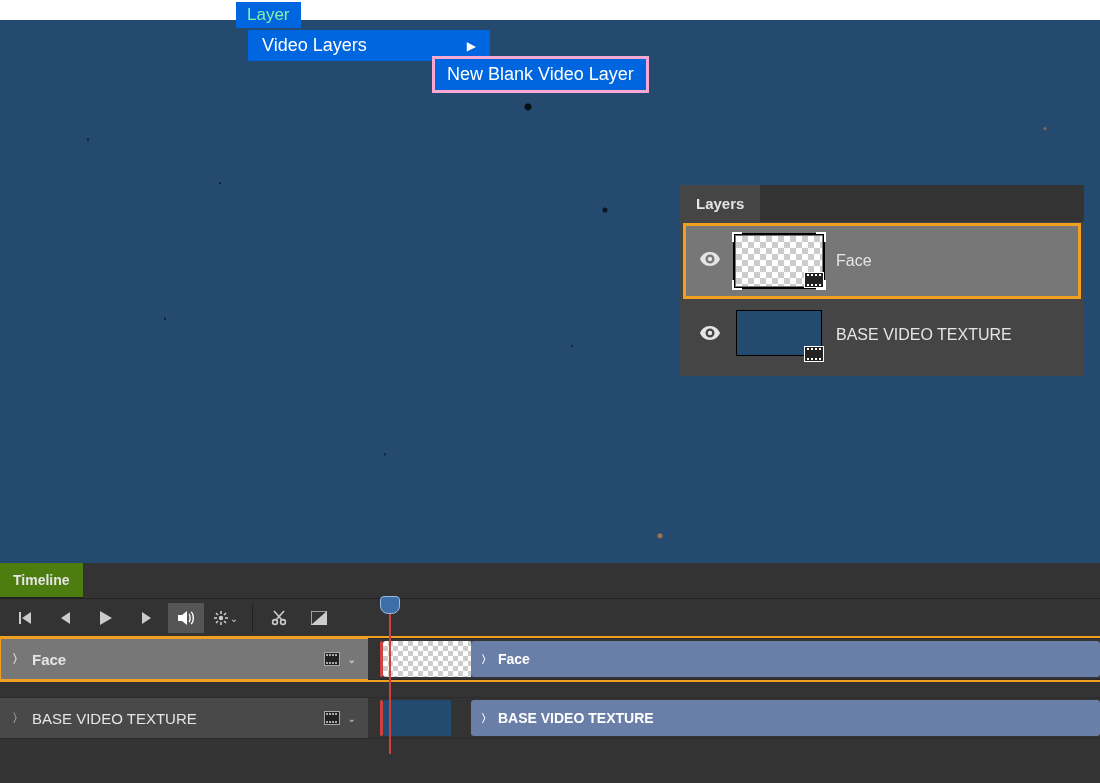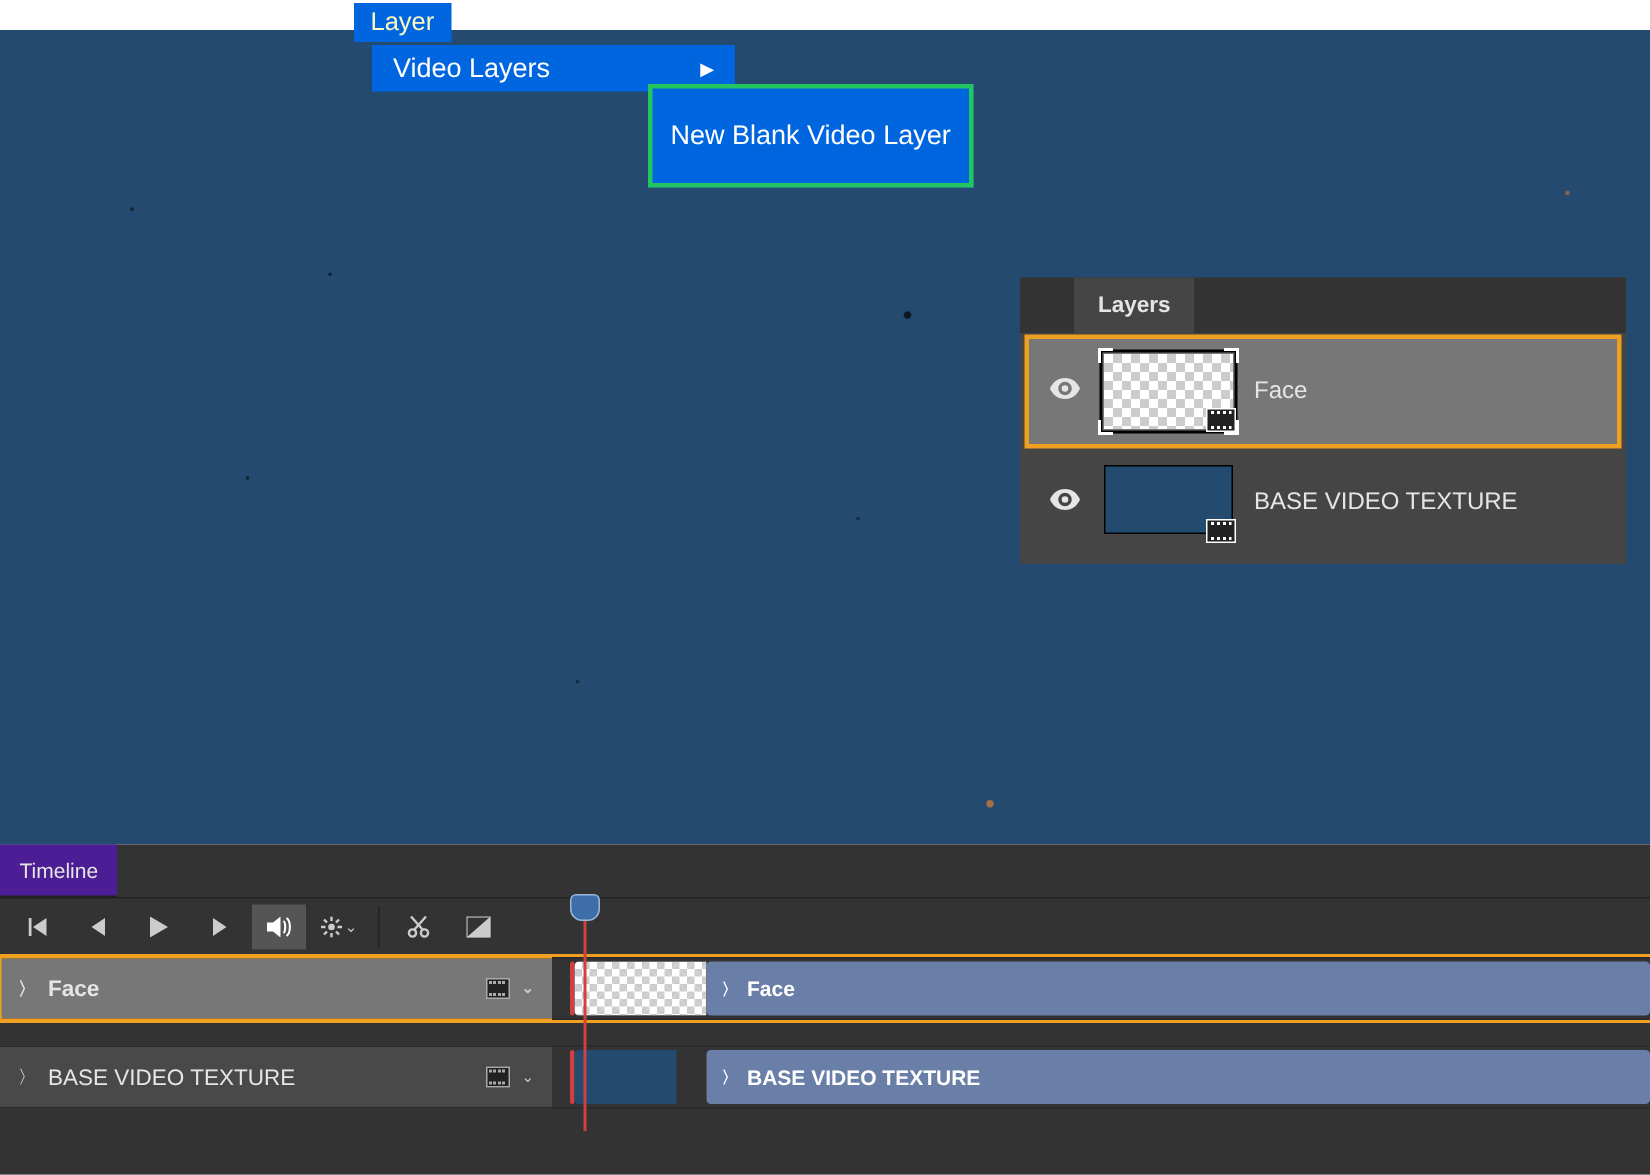--- a/index.html
+++ b/index.html
@@ -20,47 +20,46 @@
       radial-gradient(circle at 48% 16%, rgba(0,0,0,.8) 3px, transparent 4px),
       radial-gradient(circle at 52% 60%, rgba(0,0,0,.4) 1px, transparent 1.5px),
       radial-gradient(circle at 60% 95%, rgba(200,120,60,.8) 2px, transparent 3px),
       radial-gradient(circle at 95% 20%, rgba(200,120,60,.6) 1px, transparent 2px),
       radial-gradient(circle at 35% 80%, rgba(0,0,0,.4) 1px, transparent 1.5px);
   }
 
   
   .menu-root {
     position: absolute; top: 2px; left: 236px;
-    background: #0066e0; color: #fef9c3; font-size: 17px;
+    background: #0066e0; color: #86efac; font-size: 17px;
     padding: 3px 11px; z-index: 50;
   }
   .menu-sub1 {
     position: absolute; top: 30px; left: 248px; width: 242px;
     background: #0066e0; color: #fff; font-size: 18px;
     padding: 5px 14px; display: flex; justify-content: space-between; align-items: center;
     z-index: 50;
     text-align: center;
   }
   .menu-sub1 .tri { font-size: 12px; }
   .menu-sub2 {
     position: absolute; top: 56px; left: 432px;
     background: #0066e0; color: #fff; font-size: 18px;
-    padding: 21px 12px; border: 3px solid #22c55e; z-index: 50;
+    padding: 5px 12px; border: 3px solid #f9a8d4; z-index: 50;
   }
 
   
   .layers-panel {
     position: absolute; top: 185px; left: 680px; width: 404px;
     background: #454545; z-index: 30;
   }
   .layers-tabbar { display: flex; background: #333; }
   .layers-tab {
     background: #454545; color: #e5e5e5; font-size: 15px; font-weight: 600;
     padding: 10px 16px 10px 16px;
-    margin-left: 36px;
   }
   .layer-row {
     display: flex; align-items: center; gap: 14px;
     padding: 10px 12px; background: #454545;
   }
   .layer-row.selected { background: #777; margin: 4px 6px; outline: 3px solid #f0a020; }
   .layer-row.unselected { margin: 0 6px 6px 6px; }
   .eye { width: 24px; color: #e5e5e5; text-align: center; }
   .thumb-wrap { position: relative; width: 86px; height: 50px; }
   .thumb-border { position: absolute; inset: -3px; border: 2px solid #000; pointer-events: none; }
@@ -91,21 +90,21 @@
   }
   .film-badge::before { top: 1px; } .film-badge::after { bottom: 1px; }
   .layer-name { color: #e5e5e5; font-size: 16px; }
 
   
   .timeline {
     position: absolute; top: 563px; left: 0; width: 1100px; height: 220px;
     background: #333;
   }
   .timeline-tab {
-    background: #4c1d95; color: #e5e5e5; font-size: 14px; font-weight: 400;
+    background: #4d7c0f; color: #e5e5e5; font-size: 14px; font-weight: 700;
     padding: 9px 13px; display: inline-block; border-bottom: 1px solid #222;
   }
   .timeline-toolbar {
     display: flex; align-items: center; height: 40px; padding: 0 8px;
     gap: 4px; border-top: 1px solid #222; border-bottom: 1px solid #222;
     background: #333;
   }
   .tbtn {
     width: 36px; height: 30px; display: flex; align-items: center; justify-content: center;
     color: #ccc; font-size: 13px; cursor: pointer;

